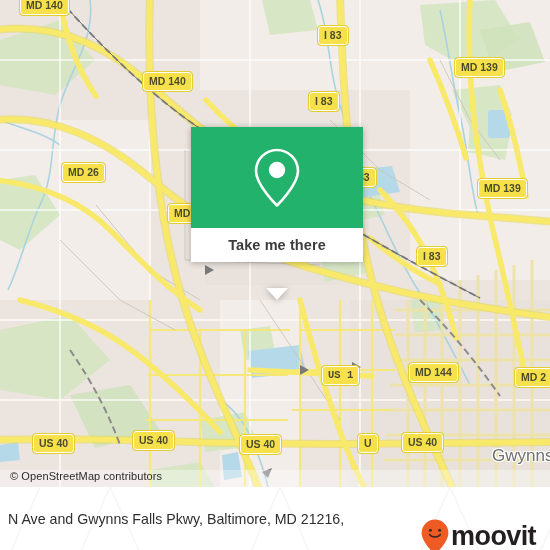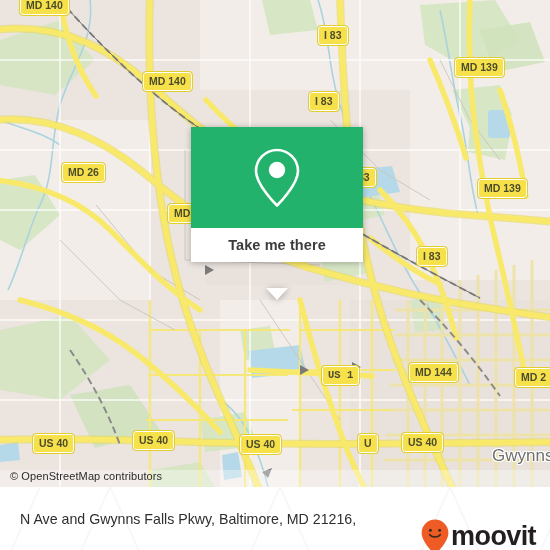--- a/index.html
+++ b/index.html
@@ -72,21 +72,21 @@
 
   
   .footer{
     position:absolute;left:0;top:487px;width:550px;height:63px;
     background:#ffffff;overflow:hidden;
   }
   .footer-wm{position:absolute;left:0;top:-40px;opacity:.5;}
   .footer-inner{
     position:absolute;left:0;top:0;width:550px;height:63px;
     display:flex;align-items:center;justify-content:space-between;
-    padding:0 14px 0 20px;box-sizing:border-box;
+    padding:0 14px 0 8px;box-sizing:border-box;
   }
   .footer-text{
     font-size:14.2px;line-height:20px;color:#2f2f2f;
     max-width:405px;
   }
   .footer-text .l2{display:block;}
   .logo{display:flex;align-items:center;gap:1px;margin-top:36px;}
   .logo-word{
     font-size:27px;font-weight:bold;color:#231f20;
     letter-spacing:-.6px;line-height:1;

